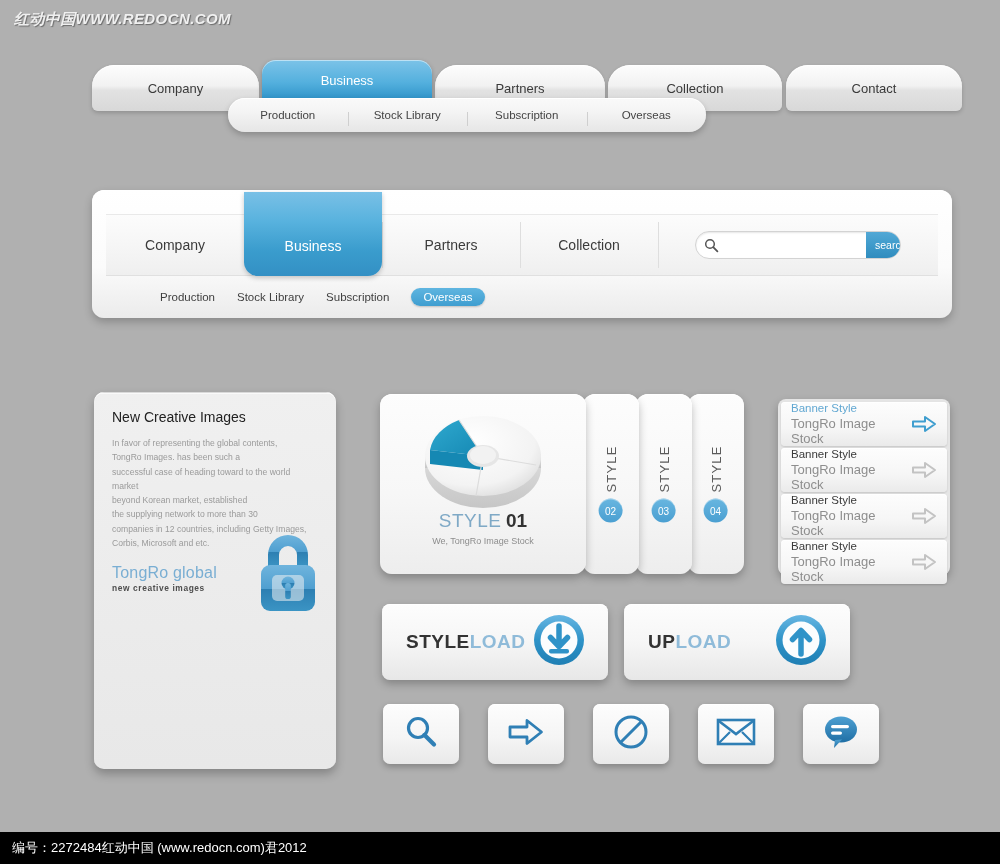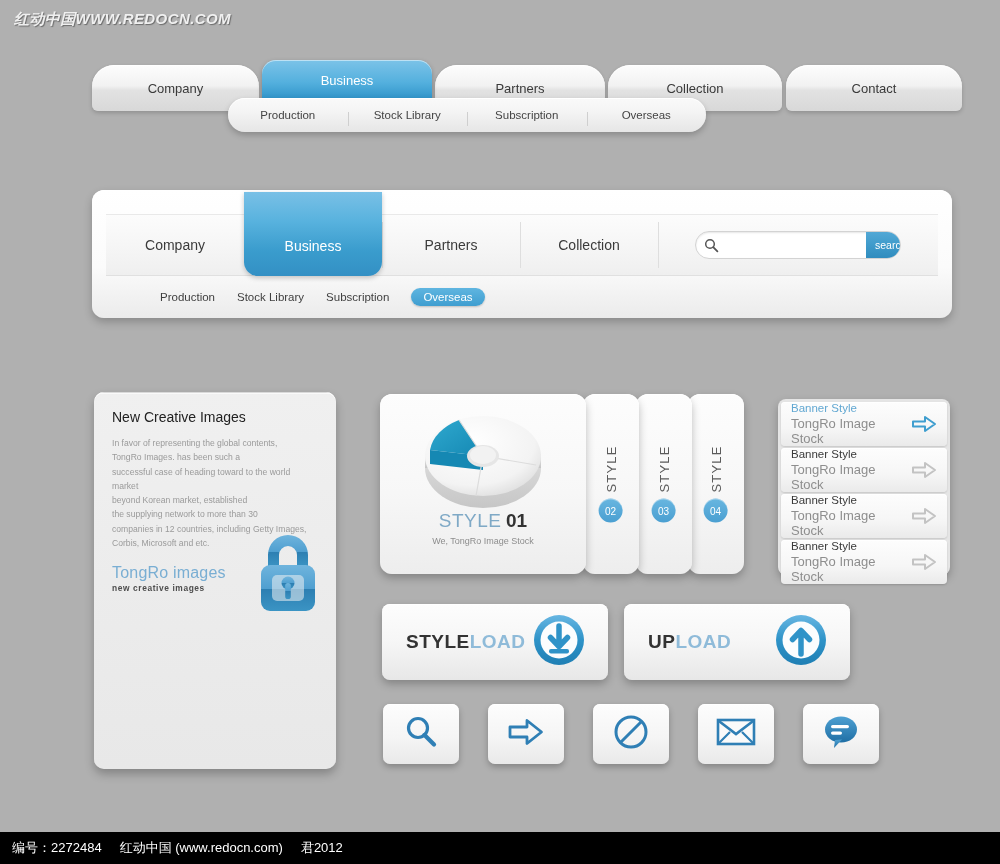--- a/index.html
+++ b/index.html
@@ -245,21 +245,21 @@
     box-shadow: 0 3px 6px rgba(0,0,0,.25), inset 0 1px 0 #fff;
     display: flex; align-items: center; justify-content: center;
     cursor: pointer;
   }
 
   
   .footer {
     position: absolute; left: 0; bottom: 0; width: 1000px; height: 32px;
     background: #000; color: #fff;
     display: flex; align-items: center; padding-left: 12px;
-    font-size: 13px; gap: 18px;
+    font-size: 13px; 
   }
 </style>
 </head>
 <body>
 
 <div class="watermark">红动中国WWW.REDOCN.COM</div>
 
 <div class="tabbar1">
   <div class="pilltab" style="left:0;width:167px;">
     <span>Company</span>
@@ -326,21 +326,21 @@
     <div class="login-p">
       <div>In favor of representing the global contents,</div>
       <div>TongRo Images. has been such a</div>
       <div>successful case of heading toward to the world market</div>
       <div>beyond Korean market, established</div>
       <div>the supplying network to more than 30</div>
       <div>companies in 12 countries, including Getty Images,</div>
       <div>Corbis, Microsoft and etc.</div>
     </div>
     <div class="tongro">
-      <div class="t1">TongRo images</div>
+      <div class="t1">TongRo global</div>
       <div class="t2">new creative images</div>
     </div>
     <div class="lock">
       <svg width="84" height="92" viewBox="0 0 84 92">
         <defs>
           <linearGradient id="lockg" x1="0" y1="0" x2="0" y2="1">
             <stop offset="0%" stop-color="#6fb4dd"></stop>
               <stop offset="52%" stop-color="#4f9fd0"></stop>
             <stop offset="53%" stop-color="#2d7fb2"></stop>
               <stop offset="100%" stop-color="#3b94c4"></stop>

